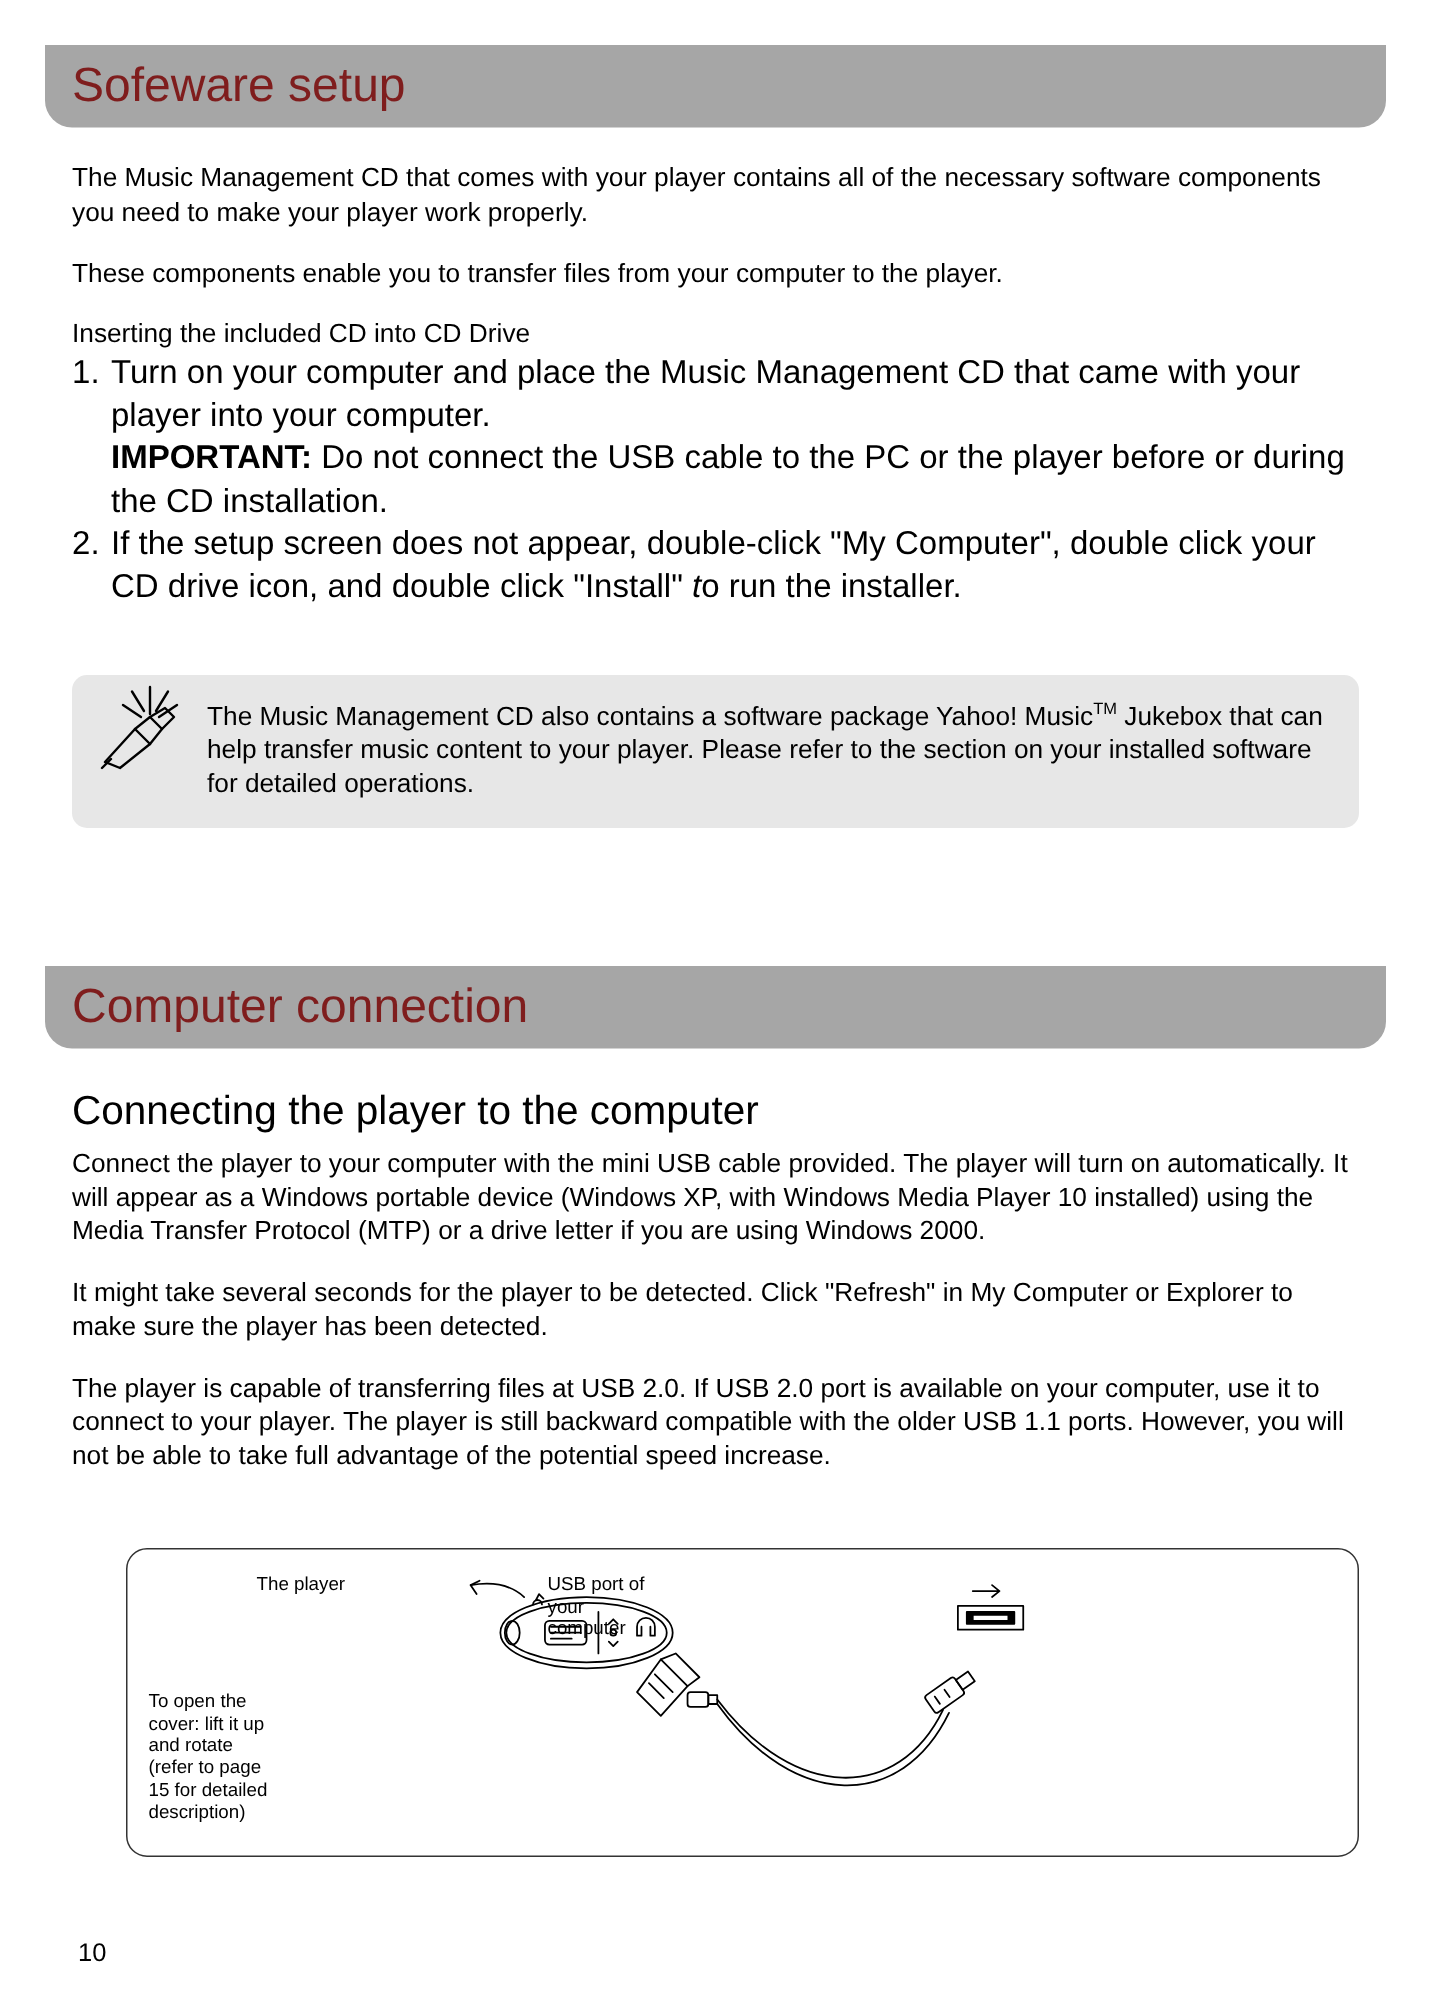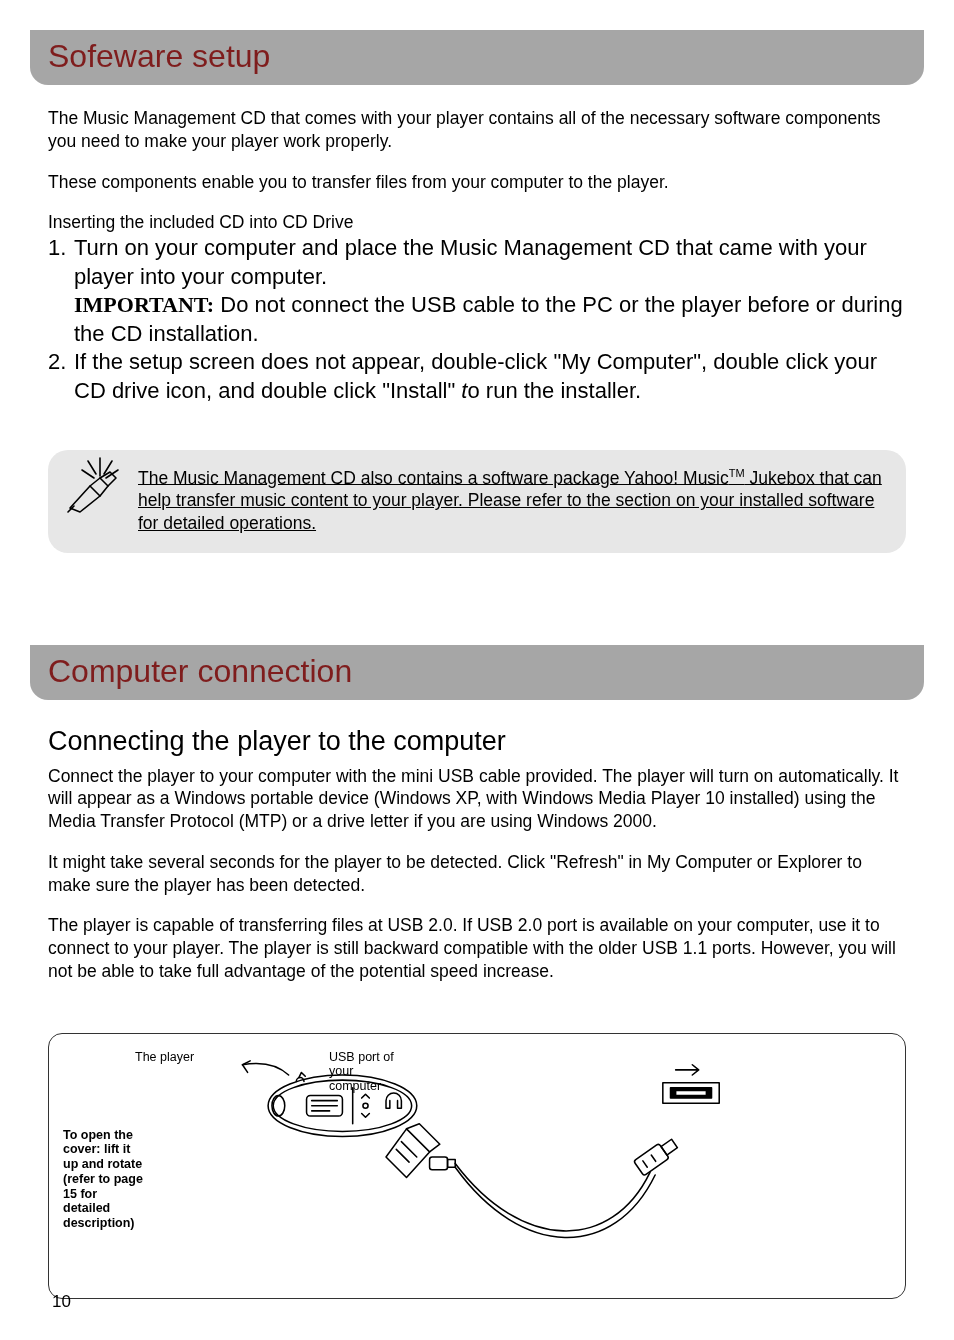--- a/index.html
+++ b/index.html
@@ -58,55 +58,54 @@
     }
     ol.steps li::before {
       counter-increment: step;
       content: counter(step) ".";
       position: absolute;
       left: 0;
       top: 0;
     }
     .important-label {
       font-weight: 700;
-      font-family: Liberation Serif, serif;
     }
     .note-box {
       background: #e7e7e7;
-      border-radius: 20px;
+      border-radius: 10px;
       padding: 16px 18px 18px 18px;
       font-size: 17.5px;
       line-height: 1.3;
       position: relative;
-      text-decoration: underline;
     }
     .note-icon-wrap {
       float: left;
       margin: -10px 8px 2px -6px;
     }
     .note-box p { margin-bottom: 16px; }
     .note-box p:last-child { margin-bottom: 0; }
     .tm { font-size: 11px; vertical-align: super; }
     .section-gap { height: 92px; }
     .sub-heading {
       font-size: 27px;
       line-height: 1.15;
       font-weight: 400;
       margin-bottom: 8px;
       margin-top: 4px;
     }
     .diagram-box {
       border: 1px solid #333;
       border-radius: 14px;
-      height: 266px;
+      height: 206px;
       position: relative;
       margin-top: 6px;
       overflow: hidden;
       font-size: 12.5px;
       line-height: 1.18;
+      margin-left: 36px;
     }
     .diag-label {
       position: absolute;
     }
     .page-num {
       position: absolute;
       bottom: 28px;
       left: 52px;
       font-size: 17px;
     }
@@ -220,18 +219,18 @@
 
           <path d="M360 28 l18 0 l-5 -4 M378 28 l-5 4"></path>
 
           <rect x="350" y="38" width="44" height="16"></rect>
           <rect x="356" y="42" width="32" height="8" fill="#000"></rect>
           <rect x="360" y="44" width="24" height="4" fill="#fff"></rect>
         </g>
       </svg>
       <div class="diag-label" style="left:86px; top:16px;">The player</div>
       <div class="diag-label" style="left:280px; top:16px; width:70px;">USB port of your computer</div>
-      <div class="diag-label" style="left:14px; top:94px; width:80px;font-weight:bold;">To open the cover: lift it up and rotate (refer to page 15 for detailed description)</div>
+      <div class="diag-label" style="left:14px; top:94px; width:80px;">To open the cover: lift it up and rotate (refer to page 15 for detailed description)</div>
     </div>
   </div>
 </div>
 
 <div class="page-num">10</div>
 
 </body></html>

